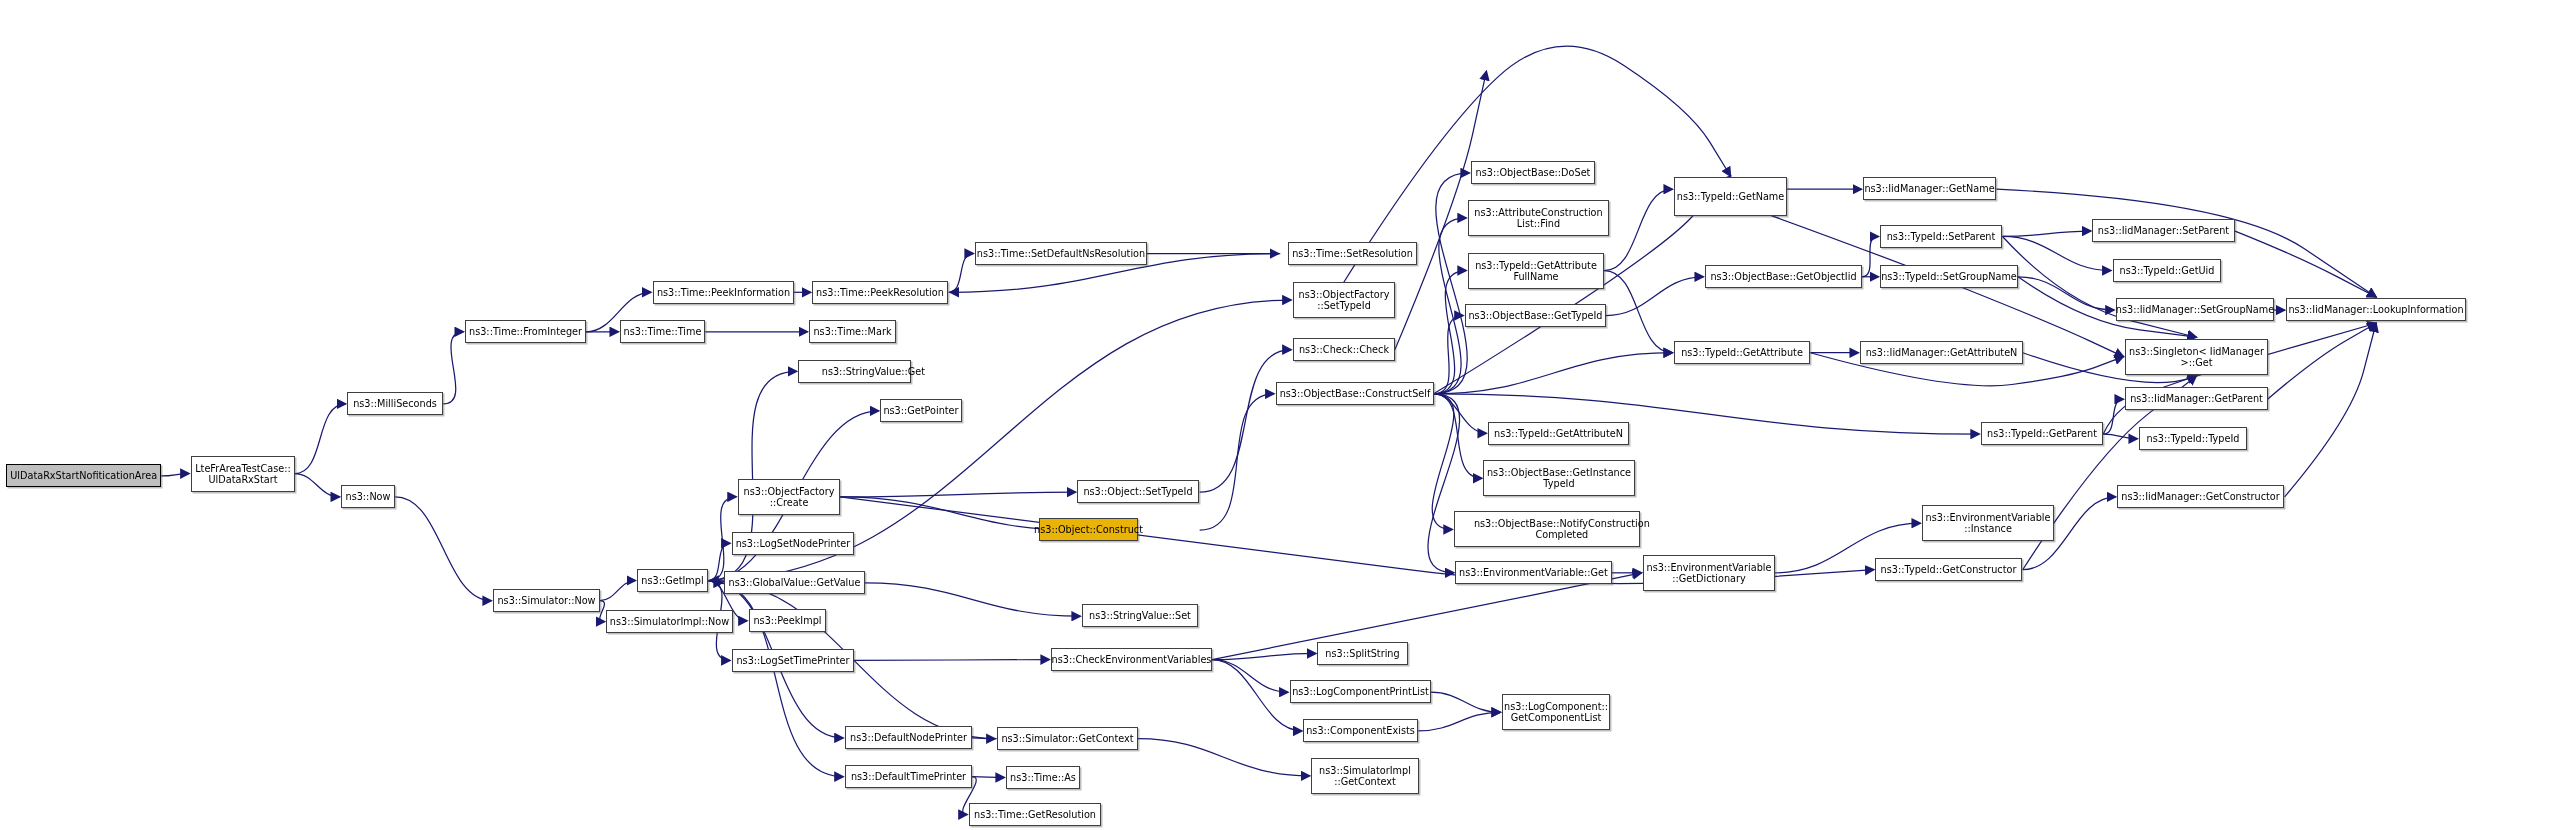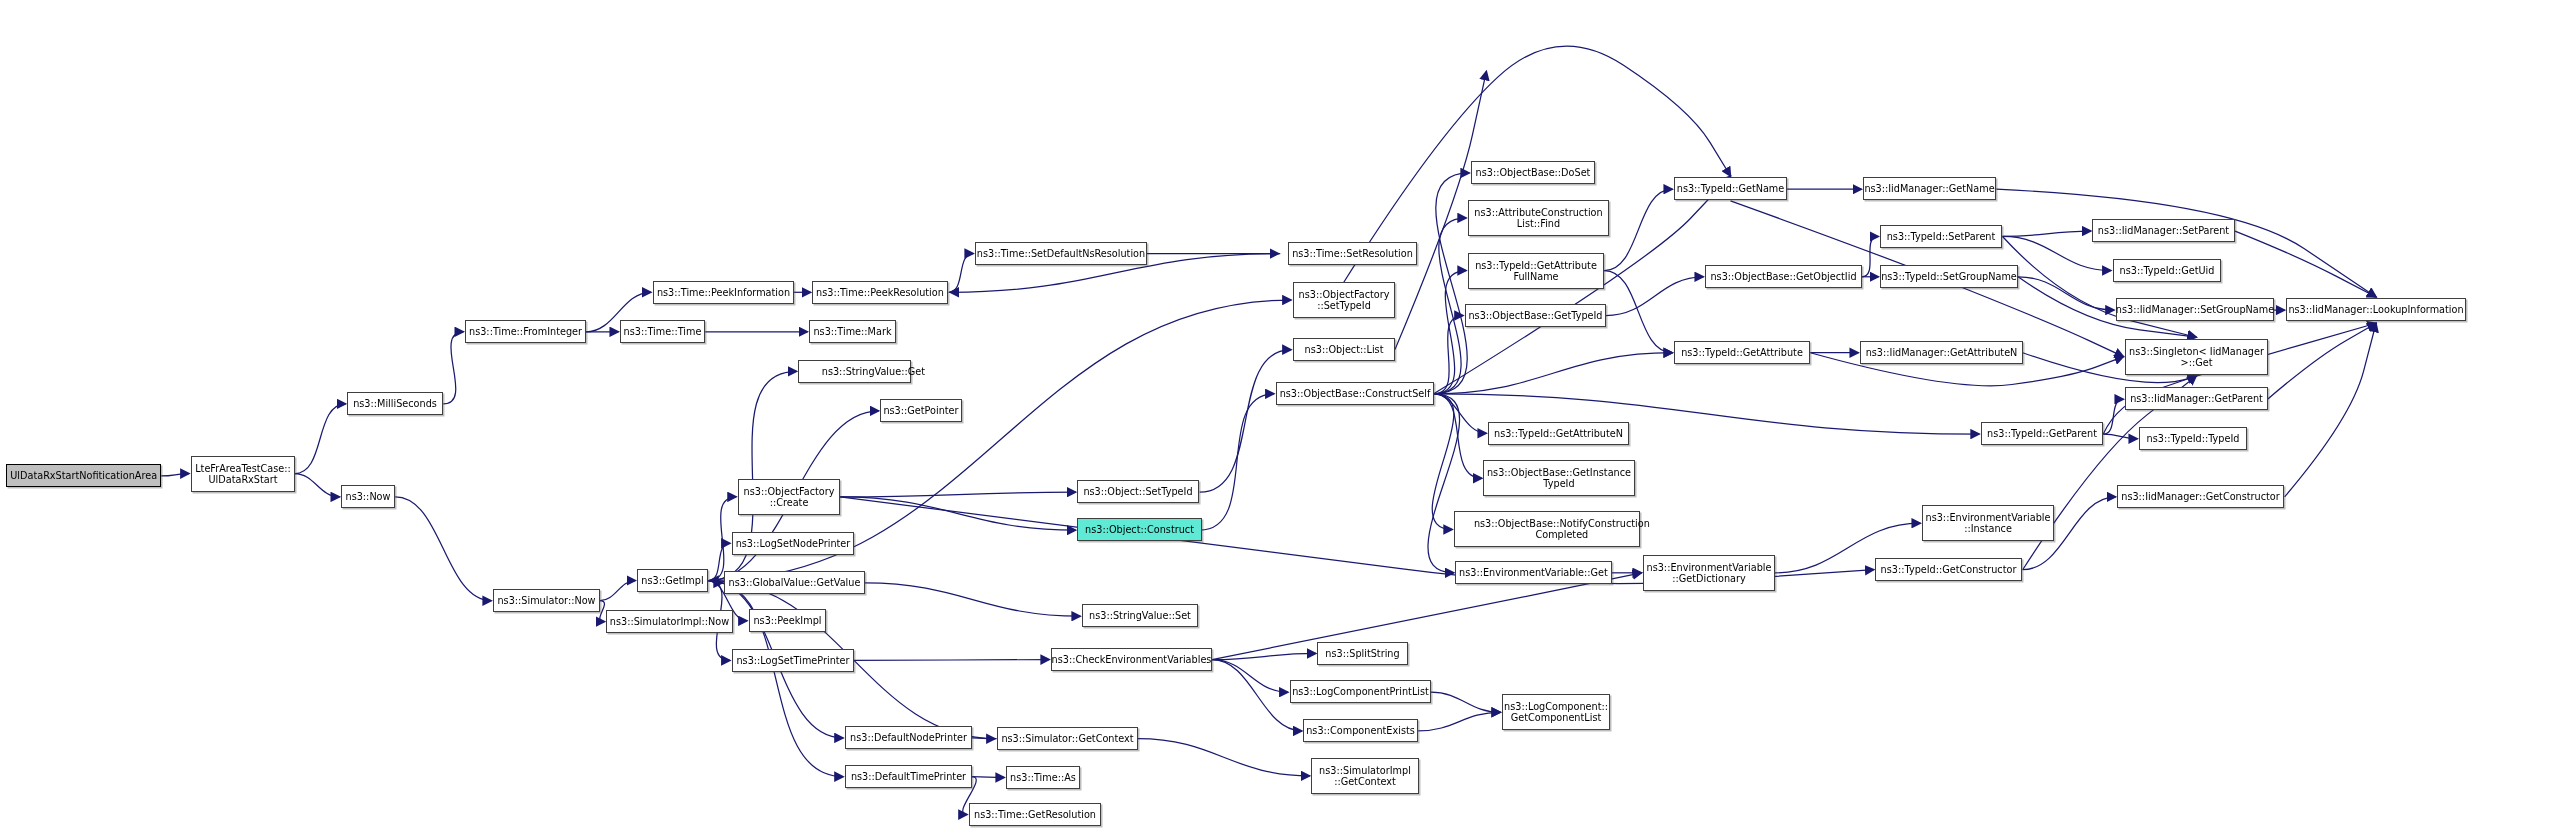--- a/index.html
+++ b/index.html
@@ -156,56 +156,56 @@
     <div class="node" style="left: 606px; top: 610px; width: 127px; height: 23px; background: rgb(255, 255, 255); border-color: rgb(63, 63, 63);">ns3::SimulatorImpl::Now</div>
     <div class="node" style="left: 738px; top: 479px; width: 102px; height: 36px; background: rgb(255, 255, 255); border-color: rgb(63, 63, 63);">ns3::ObjectFactory
 ::Create</div>
     <div class="node" style="left: 732px; top: 532px; width: 122px; height: 23px; background: rgb(255, 255, 255); border-color: rgb(63, 63, 63);">ns3::LogSetNodePrinter</div>
     <div class="node" style="left: 724px; top: 571px; width: 141px; height: 23px; background: rgb(255, 255, 255); border-color: rgb(63, 63, 63);">ns3::GlobalValue::GetValue</div>
     <div class="node" style="left: 749px; top: 609px; width: 77px; height: 23px; background: rgb(255, 255, 255); border-color: rgb(63, 63, 63);">ns3::PeekImpl</div>
     <div class="node" style="left: 732px; top: 649px; width: 122px; height: 23px; background: rgb(255, 255, 255); border-color: rgb(63, 63, 63);">ns3::LogSetTimePrinter</div>
     <div class="node" style="left: 845px; top: 726px; width: 127px; height: 23px; background: rgb(255, 255, 255); border-color: rgb(63, 63, 63);">ns3::DefaultNodePrinter</div>
     <div class="node" style="left: 845px; top: 765px; width: 127px; height: 23px; background: rgb(255, 255, 255); border-color: rgb(63, 63, 63);">ns3::DefaultTimePrinter</div>
     <div class="node" style="left: 1077px; top: 480px; width: 122px; height: 23px; background: rgb(255, 255, 255); border-color: rgb(63, 63, 63);">ns3::Object::SetTypeId</div>
-    <div class="node" style="left: 1077px; top: 518px; width: 125px; height: 23px; background: #5eead4; border-color: rgb(63, 63, 63);">ns3::Object::Construct</div>
+    <div class="node" style="left: 1039px; top: 518px; width: 99px; height: 23px; background: #eab308; border-color: rgb(63, 63, 63);">ns3::Object::Construct</div>
     <div class="node" style="left: 1082px; top: 604px; width: 116px; height: 23px; background: rgb(255, 255, 255); border-color: rgb(63, 63, 63);">ns3::StringValue::Set</div>
     <div class="node" style="left: 1051px; top: 648px; width: 161px; height: 23px; background: rgb(255, 255, 255); border-color: rgb(63, 63, 63);">ns3::CheckEnvironmentVariables</div>
     <div class="node" style="left: 997px; top: 727px; width: 141px; height: 23px; background: rgb(255, 255, 255); border-color: rgb(63, 63, 63);">ns3::Simulator::GetContext</div>
     <div class="node" style="left: 1006px; top: 766px; width: 74px; height: 23px; background: rgb(255, 255, 255); border-color: rgb(63, 63, 63);">ns3::Time::As</div>
     <div class="node" style="left: 969px; top: 803px; width: 132px; height: 23px; background: rgb(255, 255, 255); border-color: rgb(63, 63, 63);">ns3::Time::GetResolution</div>
     <div class="node" style="left: 1317px; top: 642px; width: 91px; height: 23px; background: rgb(255, 255, 255); border-color: rgb(63, 63, 63);">ns3::SplitString</div>
     <div class="node" style="left: 1290px; top: 680px; width: 141px; height: 23px; background: rgb(255, 255, 255); border-color: rgb(63, 63, 63);">ns3::LogComponentPrintList</div>
     <div class="node" style="left: 1303px; top: 719px; width: 115px; height: 23px; background: rgb(255, 255, 255); border-color: rgb(63, 63, 63);">ns3::ComponentExists</div>
     <div class="node" style="left: 1311px; top: 758px; width: 108px; height: 36px; background: rgb(255, 255, 255); border-color: rgb(63, 63, 63);">ns3::SimulatorImpl
 ::GetContext</div>
     <div class="node" style="left: 1502px; top: 694px; width: 108px; height: 36px; background: rgb(255, 255, 255); border-color: rgb(63, 63, 63);">ns3::LogComponent::
 GetComponentList</div>
     <div class="node" style="left: 1293px; top: 282px; width: 102px; height: 36px; background: rgb(255, 255, 255); border-color: rgb(63, 63, 63);">ns3::ObjectFactory
 ::SetTypeId</div>
-    <div class="node" style="left: 1293px; top: 338px; width: 102px; height: 23px; background: rgb(255, 255, 255); border-color: rgb(63, 63, 63);">ns3::Object::List</div>
+    <div class="node" style="left: 1293px; top: 338px; width: 102px; height: 23px; background: rgb(255, 255, 255); border-color: rgb(63, 63, 63);">ns3::Check::Check</div>
     <div class="node" style="left: 1276px; top: 382px; width: 158px; height: 23px; background: rgb(255, 255, 255); border-color: rgb(63, 63, 63);">ns3::ObjectBase::ConstructSelf</div>
     <div class="node" style="left: 1471px; top: 161px; width: 124px; height: 23px; background: rgb(255, 255, 255); border-color: rgb(63, 63, 63);">ns3::ObjectBase::DoSet</div>
     <div class="node" style="left: 1468px; top: 200px; width: 141px; height: 36px; background: rgb(255, 255, 255); border-color: rgb(63, 63, 63);">ns3::AttributeConstruction
 List::Find</div>
     <div class="node" style="left: 1468px; top: 253px; width: 136px; height: 36px; background: rgb(255, 255, 255); border-color: rgb(63, 63, 63);">ns3::TypeId::GetAttribute
 FullName</div>
     <div class="node" style="left: 1465px; top: 304px; width: 141px; height: 23px; background: rgb(255, 255, 255); border-color: rgb(63, 63, 63);">ns3::ObjectBase::GetTypeId</div>
     <div class="node" style="left: 1674px; top: 341px; width: 136px; height: 23px; background: rgb(255, 255, 255); border-color: rgb(63, 63, 63);">ns3::TypeId::GetAttribute</div>
     <div class="node" style="left: 1488px; top: 422px; width: 141px; height: 23px; background: rgb(255, 255, 255); border-color: rgb(63, 63, 63);">ns3::TypeId::GetAttributeN</div>
     <div class="node" style="left: 1483px; top: 460px; width: 152px; height: 36px; background: rgb(255, 255, 255); border-color: rgb(63, 63, 63);">ns3::ObjectBase::GetInstance
 TypeId</div>
     <div class="node" style="left: 1454px; top: 511px; width: 186px; height: 36px; background: rgb(255, 255, 255); border-color: rgb(63, 63, 63); padding-left: 32px;">ns3::ObjectBase::NotifyConstruction
 Completed</div>
     <div class="node" style="left: 1455px; top: 561px; width: 157px; height: 23px; background: rgb(255, 255, 255); border-color: rgb(63, 63, 63);">ns3::EnvironmentVariable::Get</div>
     <div class="node" style="left: 1643px; top: 555px; width: 132px; height: 36px; background: rgb(255, 255, 255); border-color: rgb(63, 63, 63);">ns3::EnvironmentVariable
 ::GetDictionary</div>
     <div class="node" style="left: 1922px; top: 505px; width: 132px; height: 36px; background: rgb(255, 255, 255); border-color: rgb(63, 63, 63);">ns3::EnvironmentVariable
 ::Instance</div>
     <div class="node" style="left: 1875px; top: 558px; width: 147px; height: 23px; background: rgb(255, 255, 255); border-color: rgb(63, 63, 63);">ns3::TypeId::GetConstructor</div>
-    <div class="node" style="left: 1674px; top: 177px; width: 113px; height: 23px; background: rgb(255, 255, 255); border-color: rgb(63, 63, 63);">ns3::TypeId::GetName</div>
+    <div class="node" style="left: 1674px; top: 177px; width: 113px; height: 39px; background: rgb(255, 255, 255); border-color: rgb(63, 63, 63);">ns3::TypeId::GetName</div>
     <div class="node" style="left: 1863px; top: 177px; width: 133px; height: 23px; background: rgb(255, 255, 255); border-color: rgb(63, 63, 63);">ns3::IidManager::GetName</div>
     <div class="node" style="left: 1880px; top: 225px; width: 122px; height: 23px; background: rgb(255, 255, 255); border-color: rgb(63, 63, 63);">ns3::TypeId::SetParent</div>
     <div class="node" style="left: 2092px; top: 219px; width: 143px; height: 23px; background: rgb(255, 255, 255); border-color: rgb(63, 63, 63);">ns3::IidManager::SetParent</div>
     <div class="node" style="left: 2113px; top: 259px; width: 108px; height: 23px; background: rgb(255, 255, 255); border-color: rgb(63, 63, 63);">ns3::TypeId::GetUid</div>
     <div class="node" style="left: 1705px; top: 265px; width: 157px; height: 23px; background: rgb(255, 255, 255); border-color: rgb(63, 63, 63);">ns3::ObjectBase::GetObjectIid</div>
     <div class="node" style="left: 1880px; top: 265px; width: 138px; height: 23px; background: rgb(255, 255, 255); border-color: rgb(63, 63, 63);">ns3::TypeId::SetGroupName</div>
     <div class="node" style="left: 2116px; top: 298px; width: 158px; height: 23px; background: rgb(255, 255, 255); border-color: rgb(63, 63, 63);">ns3::IidManager::SetGroupName</div>
     <div class="node" style="left: 2286px; top: 298px; width: 180px; height: 23px; background: rgb(255, 255, 255); border-color: rgb(63, 63, 63);">ns3::IidManager::LookupInformation</div>
     <div class="node" style="left: 2125px; top: 339px; width: 143px; height: 36px; background: rgb(255, 255, 255); border-color: rgb(63, 63, 63);">ns3::Singleton&lt; IidManager
 &gt;::Get</div>

